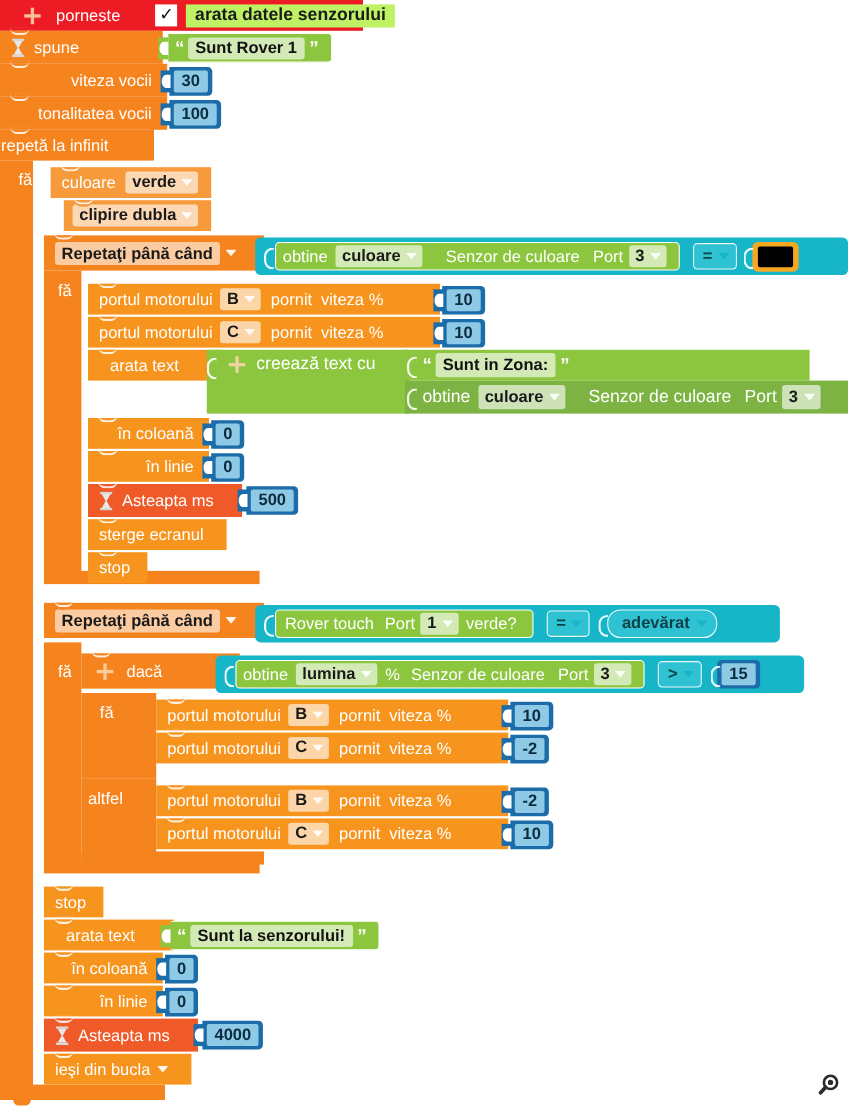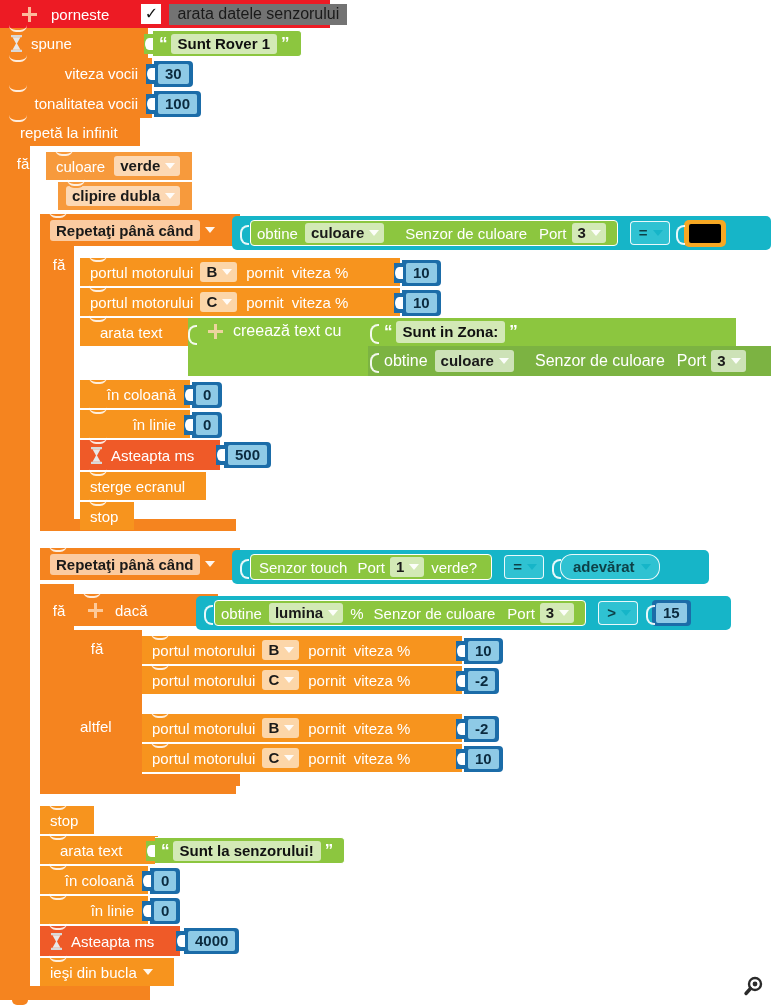--- a/index.html
+++ b/index.html
@@ -222,23 +222,23 @@
     display: inline-flex;
     align-items: center;
     justify-content: center;
     color: #111;
     font-size: 16px;
     font-weight: bold;
     line-height: 1;
     flex: 0 0 auto;
   }
   .pinkfield {
-    background: #737373;
+    background: #bef264;
     color: #1a1a1a;
-    font-weight: normal;
+    font-weight: bold;
     font-size: 16px;
     padding: 2px 8px 3px;
     margin-left: 8px;
   }
 
   
   .mag { position: absolute; right: 6px; bottom: 8px; width: 24px; height: 24px; }
 </style>
 </head>
 <body>
@@ -290,21 +290,21 @@
     <div class="notch" style="left:10px;"></div>
     <span class="lbl">tonalitatea vocii</span>
   </div>
   <div class="blk" style="left:146px; top:91px;">
     <span class="plug" style="background:#1b6ca8;"></span>
     <span class="num" style="border-radius:0 4px 4px 0; margin-left:-1px;">
       <span>100</span>
     </span>
   </div>
 
-  <div class="blk c-orange" style="left:0; top:118px; width:140px; height:28px; padding-left:20px;">
+  <div class="blk c-orange" style="left:0; top:118px; width:140px; height:28px; padding-left:1px;">
     <div class="notch" style="left:10px;"></div>
     <span class="lbl" style="padding:0;">repetă la infinit</span>
   </div>
 
   <div class="rail c-orange" style="left:0; top:146px; width:30px; height:849px;"></div>
 
   <div class="blk" style="left:0; top:150px; width:46px; height:26px; justify-content:center;">
     <span class="lbl lbl-dark" style="color:#fff;">fă</span>
   </div>
 
@@ -485,21 +485,21 @@
   </div>
 
   <div class="blk c-orange" style="left:40px; top:548px; width:200px; height:32px; padding-left:10px;">
     <div class="notch" style="left:10px;"></div>
     <span class="lbl" style="background:rgba(255,255,255,.58); color:#1a1a1a; font-weight:bold; border-radius:3px; padding:3px 6px;">Repetaţi până când</span>
     <i class="caret" style="margin-left:5px;"></i>
   </div>
   <div class="blk c-teal" style="left:232px; top:550px; width:477px; height:34px; border-radius:5px; padding-left:8px;">
     <span class="socket"></span>
     <span class="rep" style="height:26px;">
-      <span class="lbl" style="padding:0 6px 0 4px;">Senzor touch</span>
+      <span class="lbl" style="padding:0 6px 0 4px;">Rover touch</span>
       <span class="lbl" style="padding:0 2px 0 4px;">Port</span>
       <span class="dd">
         <span>1</span>
         <i class="caret"></i>
       </span>
       <span class="lbl" style="padding-left:4px;">verde?</span>
     </span>
     <span class="dd-teal" style="margin-left:12px;display:inline-flex;align-items:center;gap:5px;">
       <span>=</span>
       <i class="caret"></i>

